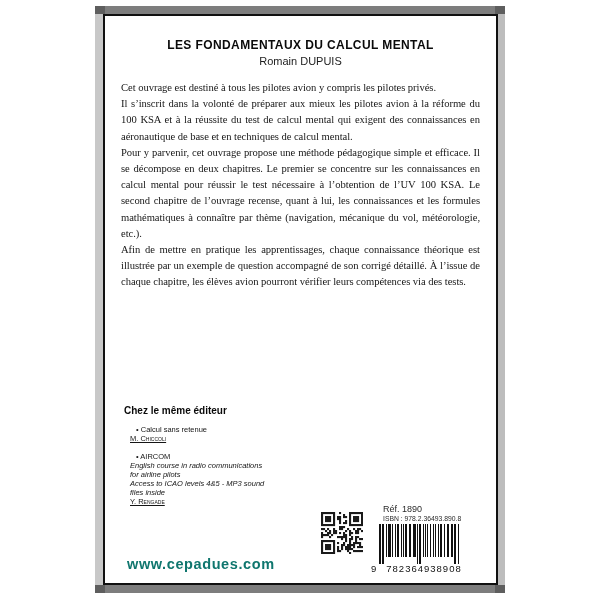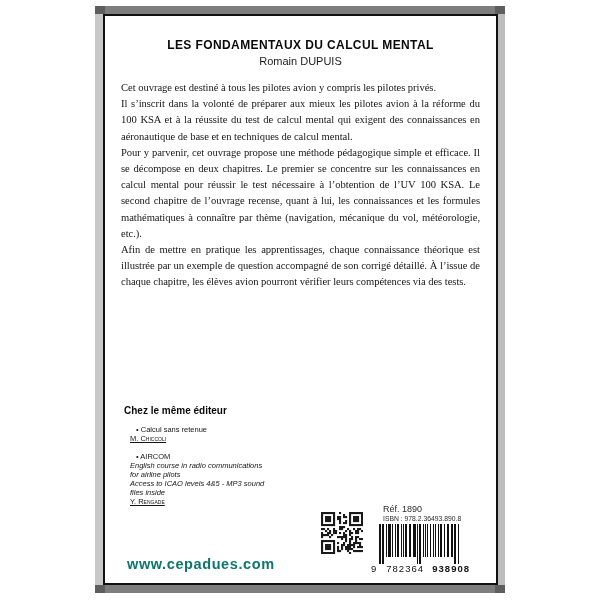--- a/index.html
+++ b/index.html
@@ -56,21 +56,21 @@
   .barcode-block{position:absolute;left:266px;top:488px;width:100px;}
   .bc-ref{font-size:9px;color:#2a2a2a;padding-left:12px;}
   .bc-isbn{font-size:6.8px;color:#2a2a2a;padding-left:12px;margin-top:1px;}
   .bc-bars{display:block;margin-top:2px;}
   .bc-digits{
     display:flex;font-size:9.5px;color:#111;margin-top:-1px;
     font-family:"Liberation Sans",sans-serif;
   }
   .bc-digits .d-first{width:9px;}
   .bc-digits .d-left{width:44px;text-align:right;letter-spacing:1px;}
-  .bc-digits .d-right{width:46px;text-align:right;letter-spacing:1px;font-weight:bold;}
+  .bc-digits .d-right{width:46px;text-align:left;letter-spacing:1px;}
 </style>
 </head>
 <body>
 
 <div class="book">
   <div class="edge-h">
     <div class="edge-corner"></div>
     <div class="edge-band"></div>
     <div class="edge-corner"></div>
   </div>

